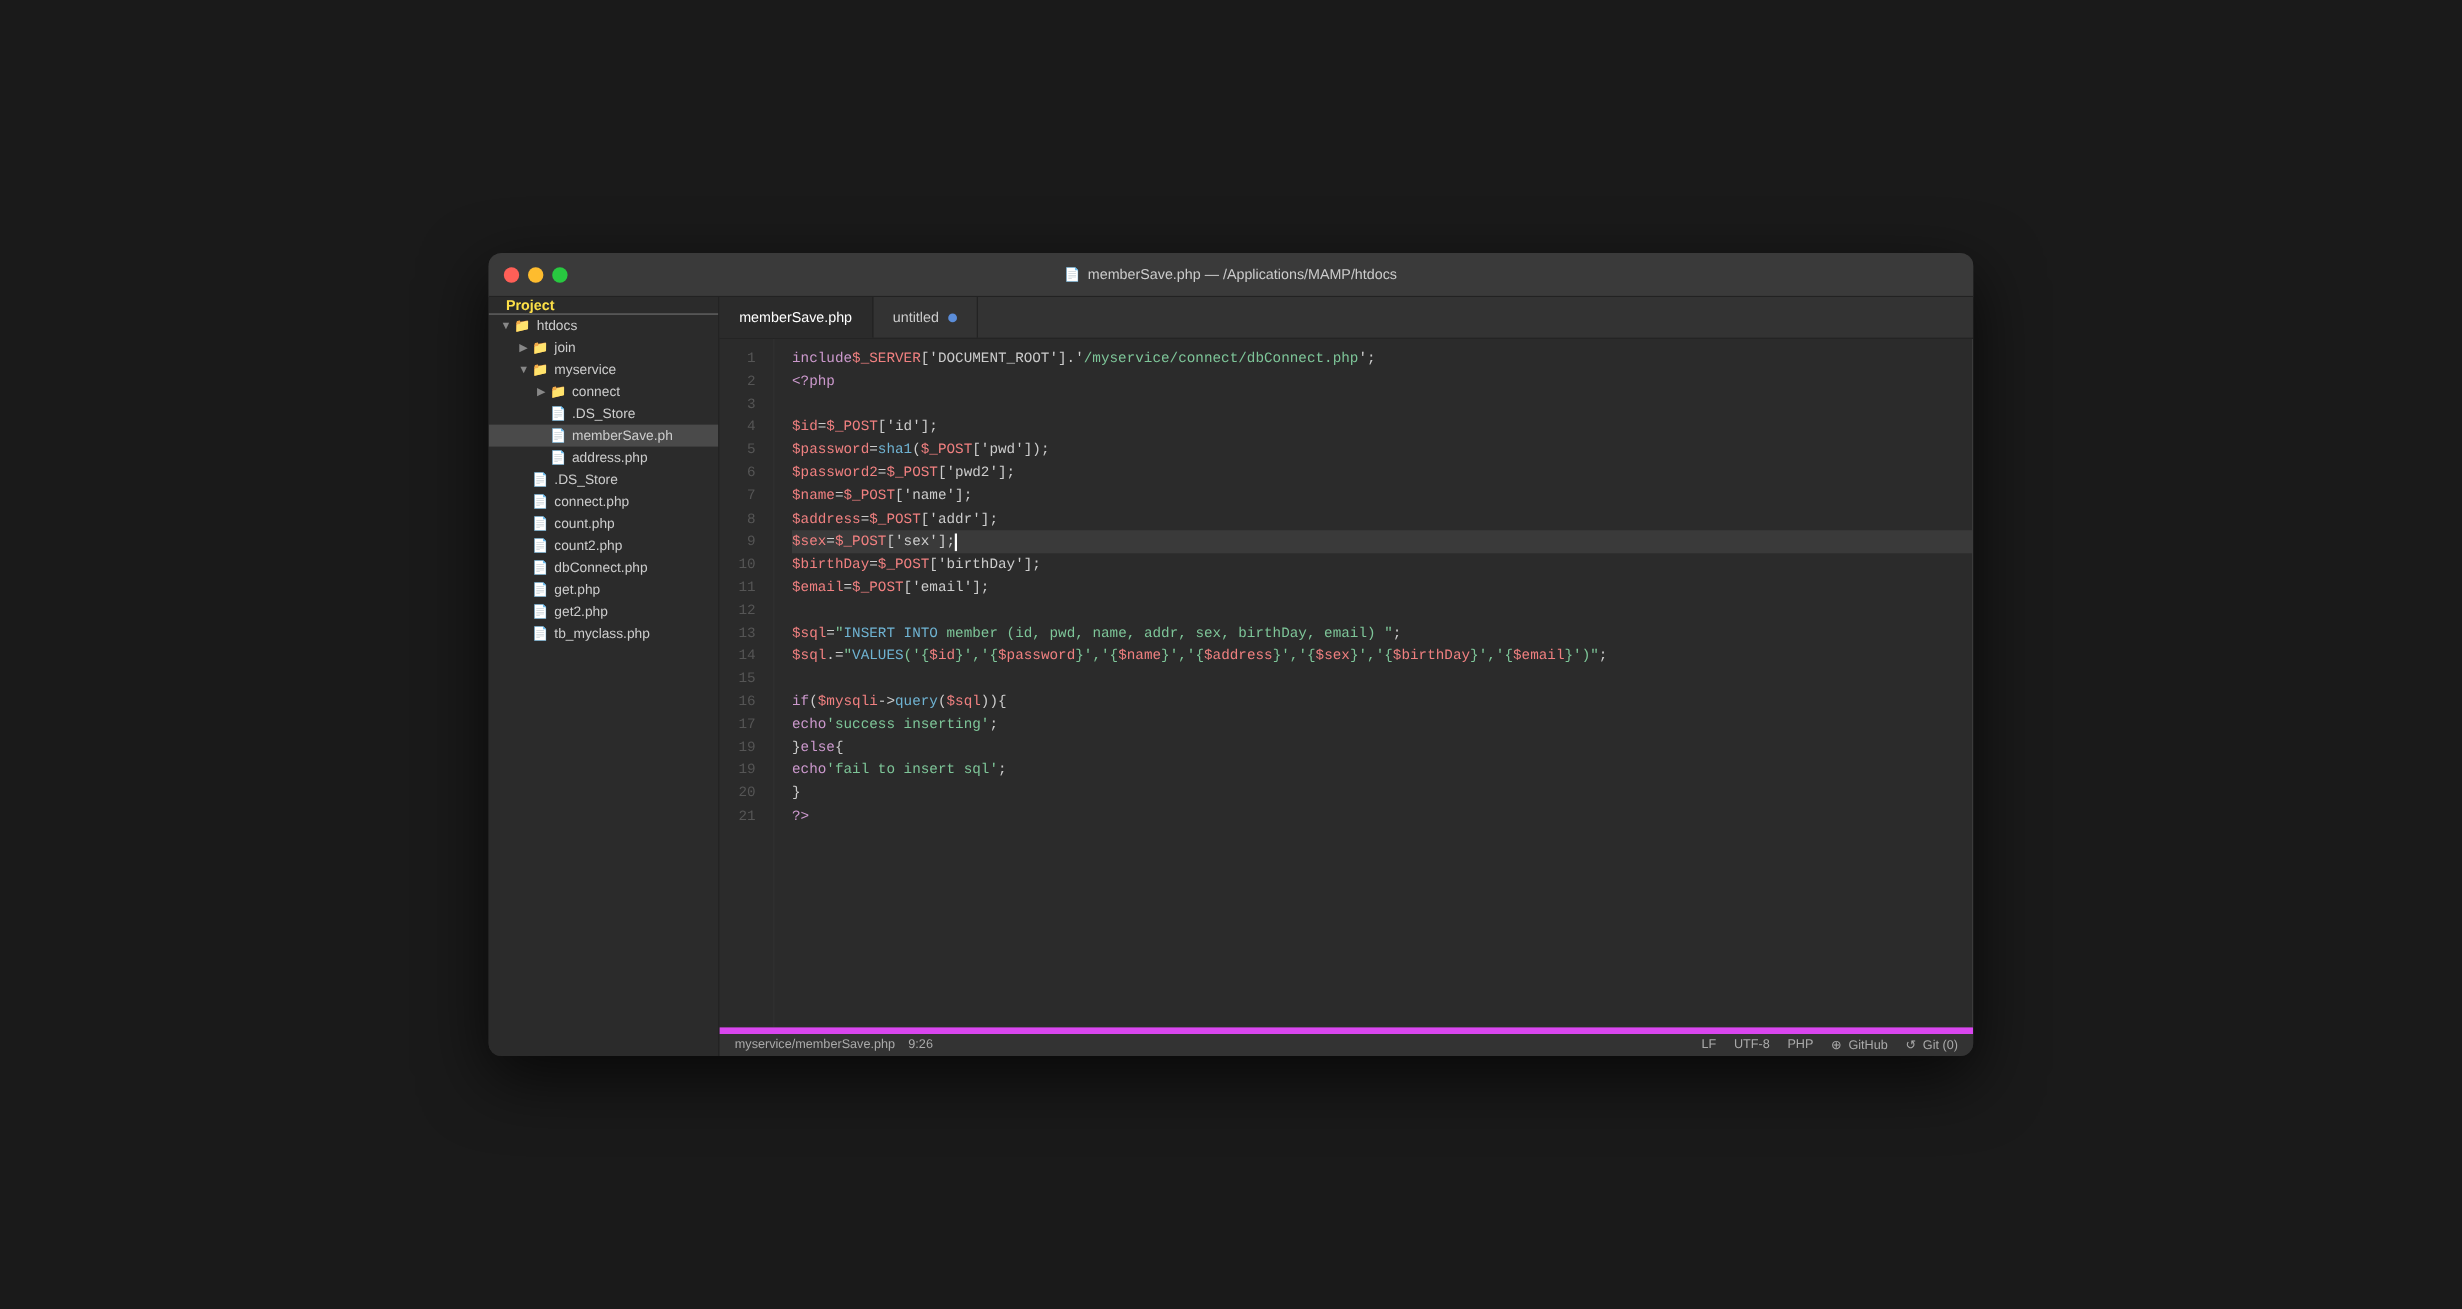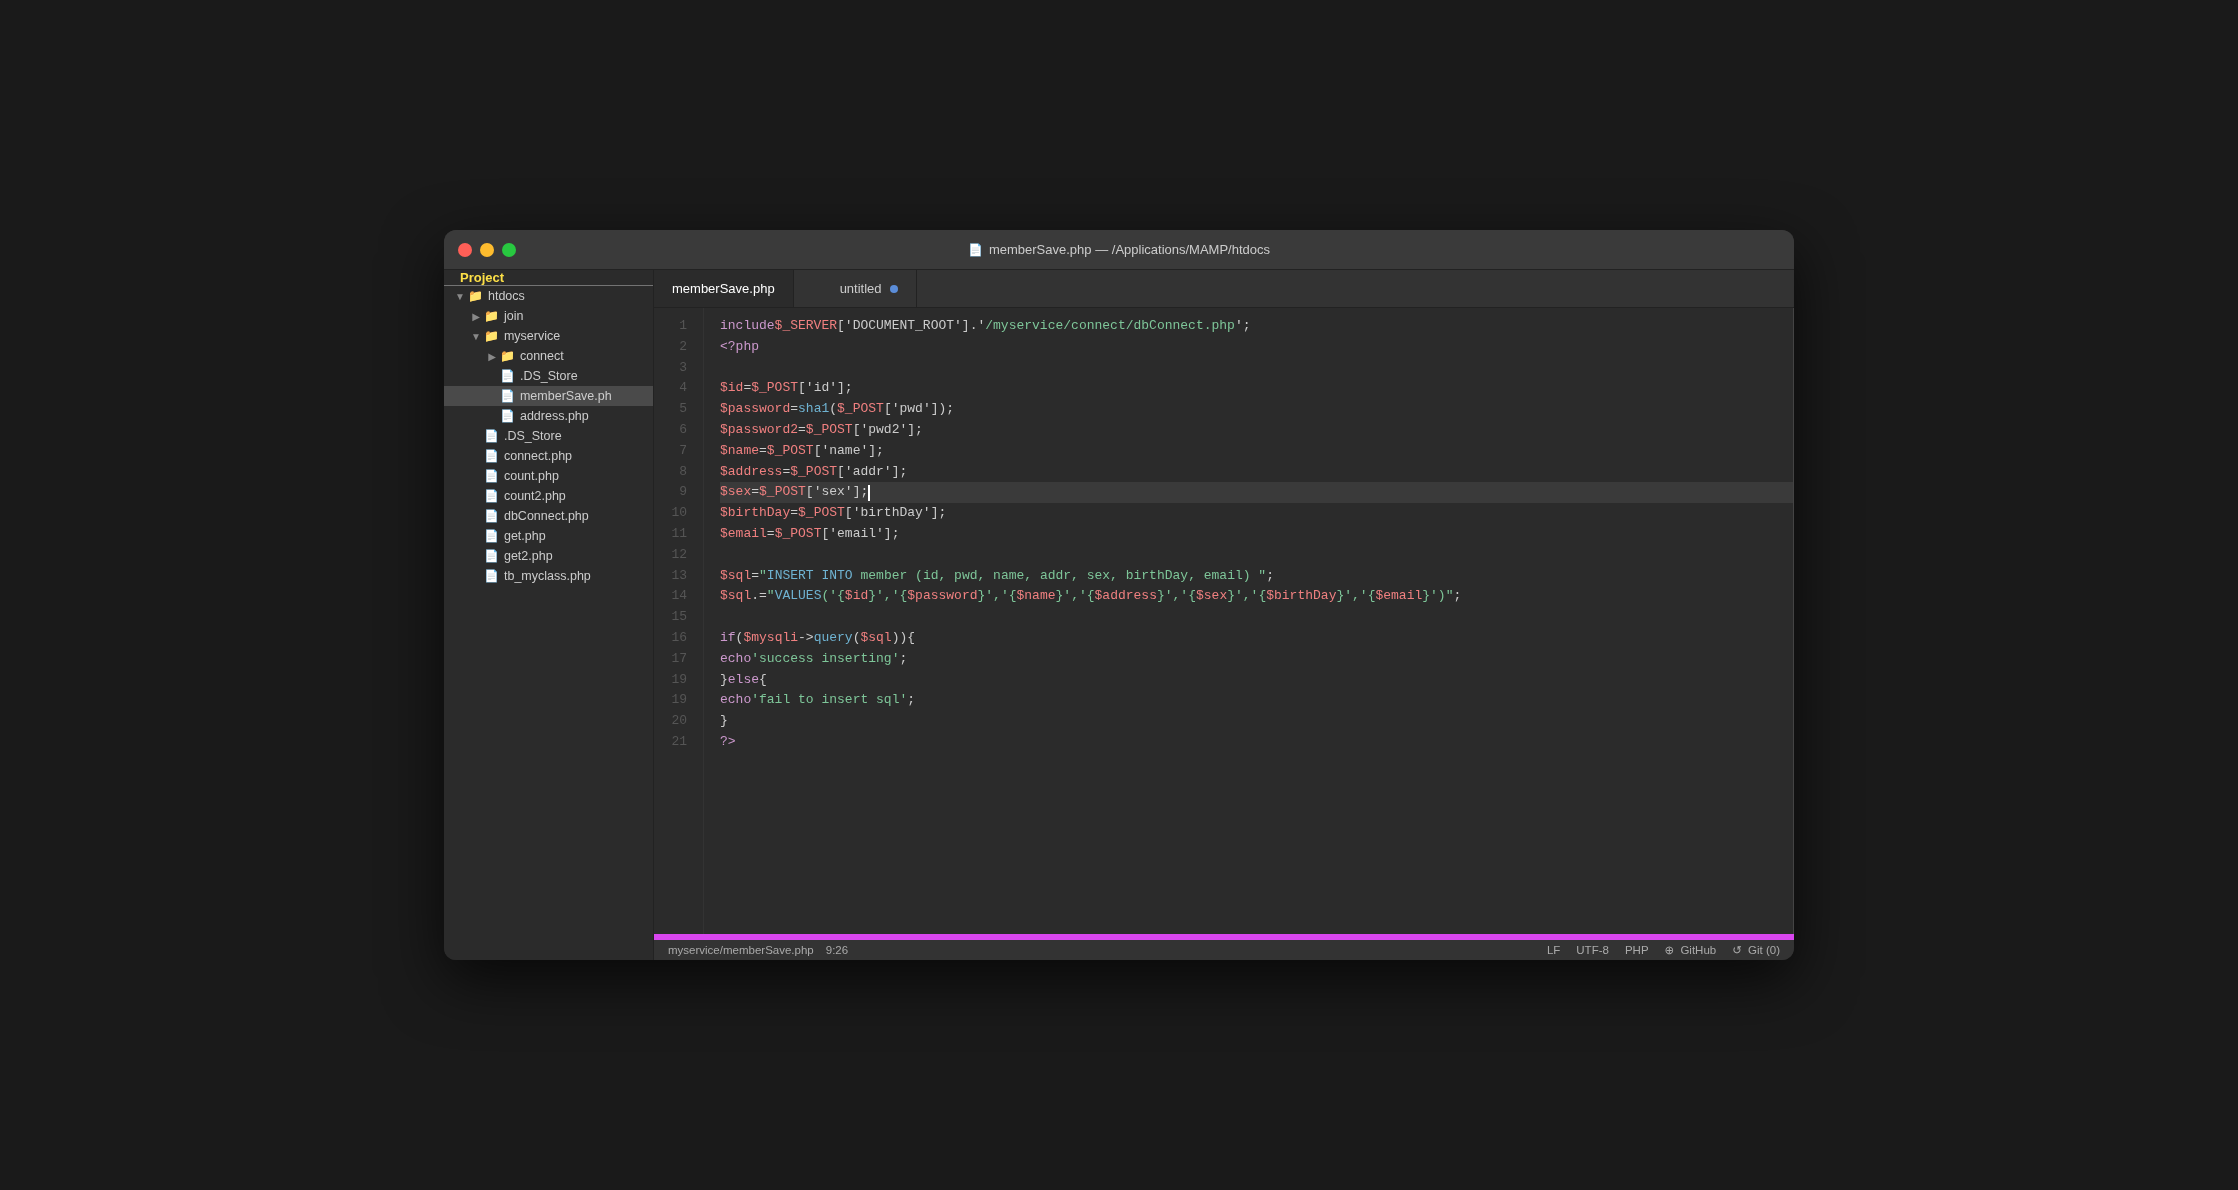--- a/index.html
+++ b/index.html
@@ -95,21 +95,20 @@
     .tree-item .item-icon { margin-right: 5px; font-size: 12px; }
     .folder-icon { color: #9bb5cf; }
     .file-icon-tree { color: #ccc; }
     
     .tabs-bar {
       display: flex;
       background: #333;
       border-bottom: 1px solid #222;
       height: 38px;
       flex-shrink: 0;
-      gap: 28px;
     }
     .tab {
       display: flex;
       align-items: center;
       padding: 0 18px;
       font-size: 13px;
       color: #ccc;
       cursor: pointer;
       border-right: 1px solid #222;
       position: relative;

